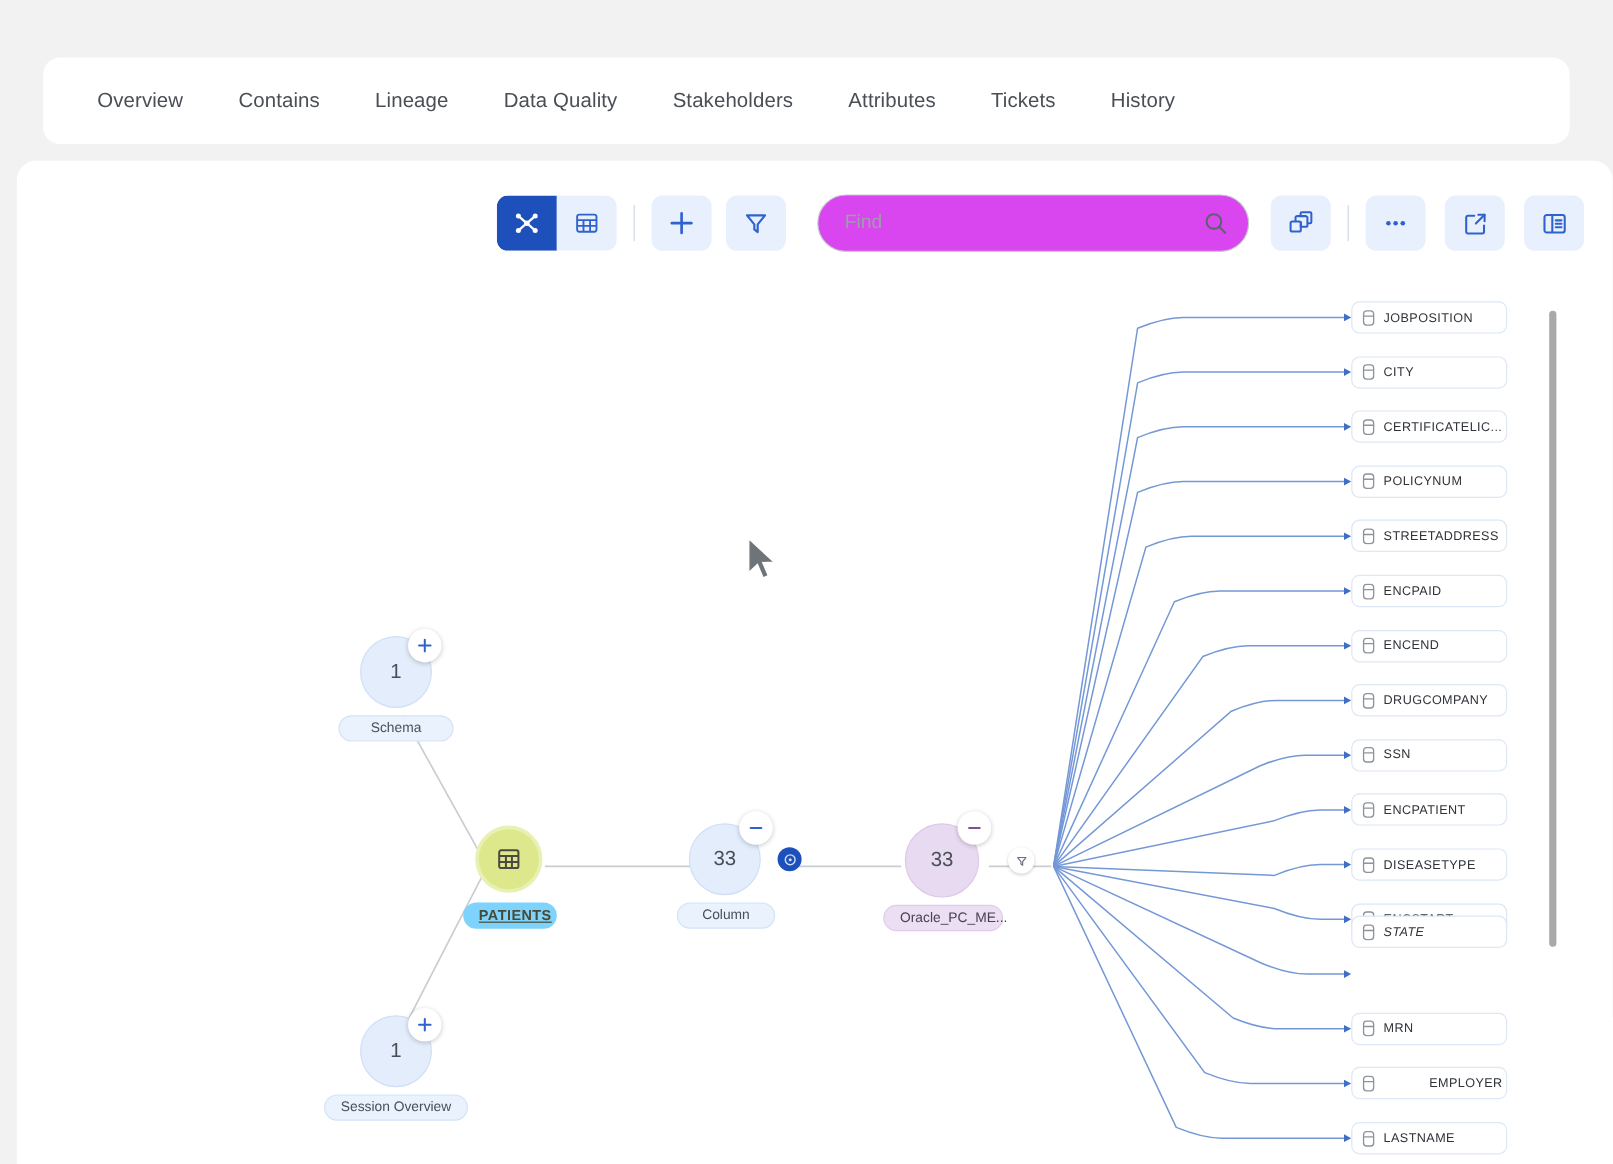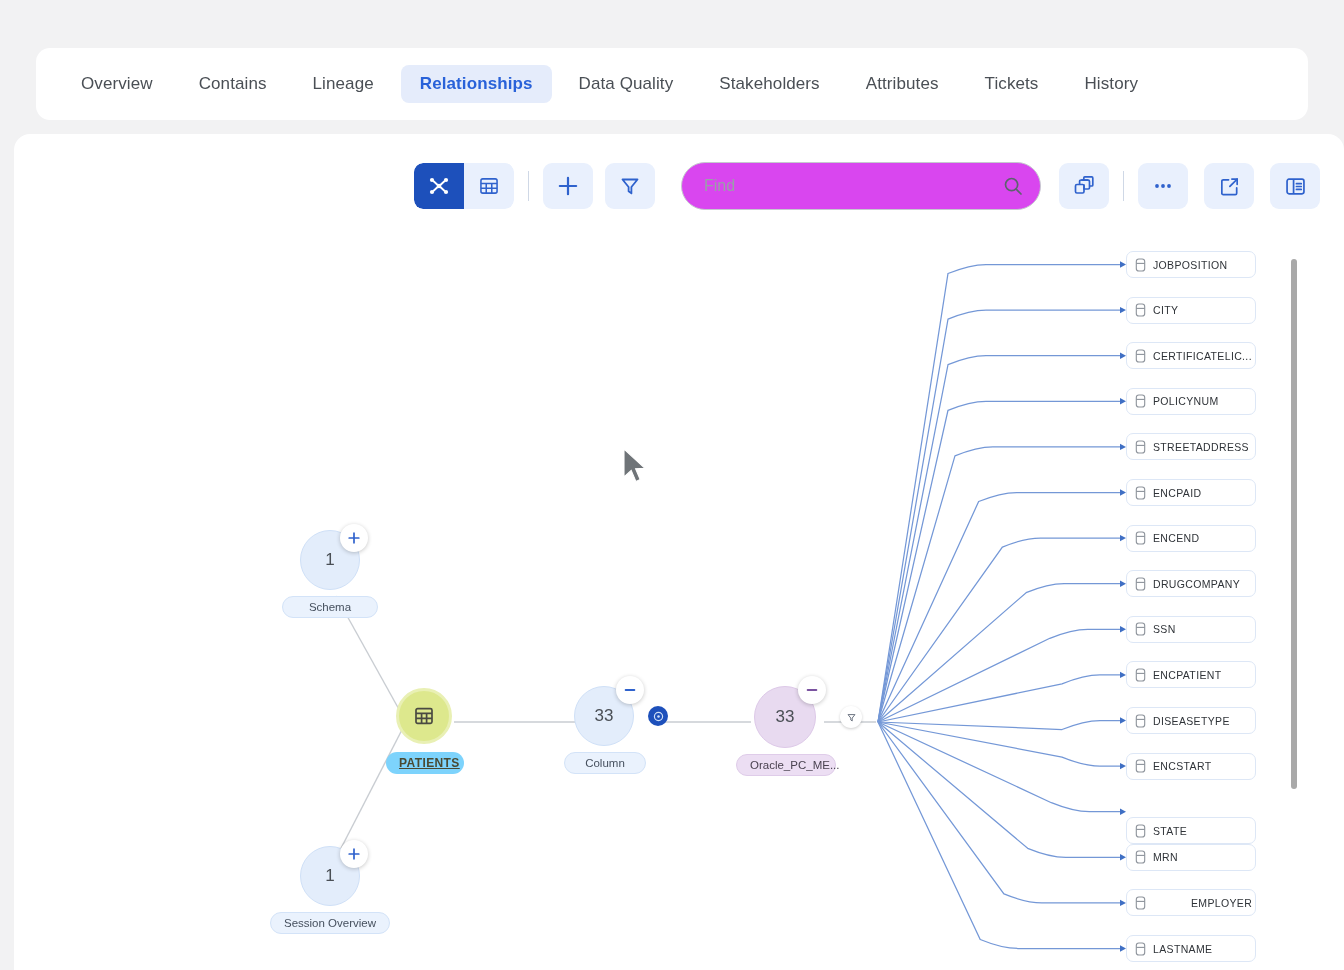--- a/index.html
+++ b/index.html
@@ -204,21 +204,20 @@
 </style>
 </head>
 <body>
 
 <div id="page">
 
   <div id="tabbar-card">
     <div class="tab">Overview</div>
     <div class="tab">Contains</div>
     <div class="tab">Lineage</div>
-    <div class="tab active">Relationships</div>
     <div class="tab">Data Quality</div>
     <div class="tab">Stakeholders</div>
     <div class="tab">Attributes</div>
     <div class="tab">Tickets</div>
     <div class="tab">History</div>
   </div>
 
   <div id="canvas-card">
 
     <div id="toolbar">
@@ -540,21 +539,21 @@
           </div>
           <div class="col-chip" style="top: 618.6px;">
             <svg width="11" height="14" viewBox="0 0 11 14">
               <g fill="none" stroke="#8d939b" stroke-width="1.1">
                 <rect x="1.3" y="1" width="8.4" height="12" rx="2.6"></rect>
                 <path d="M1.3 5.4 H9.7"></path>
               </g>
             </svg>
             <span class="col-chip-label">ENCSTART</span>
           </div>
-          <div class="col-chip" style="top: 683px;">
+          <div class="col-chip" style="top: 629px; font-style: italic;">
             <svg width="11" height="14" viewBox="0 0 11 14">
               <g fill="none" stroke="#8d939b" stroke-width="1.1">
                 <rect x="1.3" y="1" width="8.4" height="12" rx="2.6"></rect>
                 <path d="M1.3 5.4 H9.7"></path>
               </g>
             </svg>
             <span class="col-chip-label">STATE</span>
           </div>
           <div class="col-chip" style="top: 709.8px;">
             <svg width="11" height="14" viewBox="0 0 11 14">

